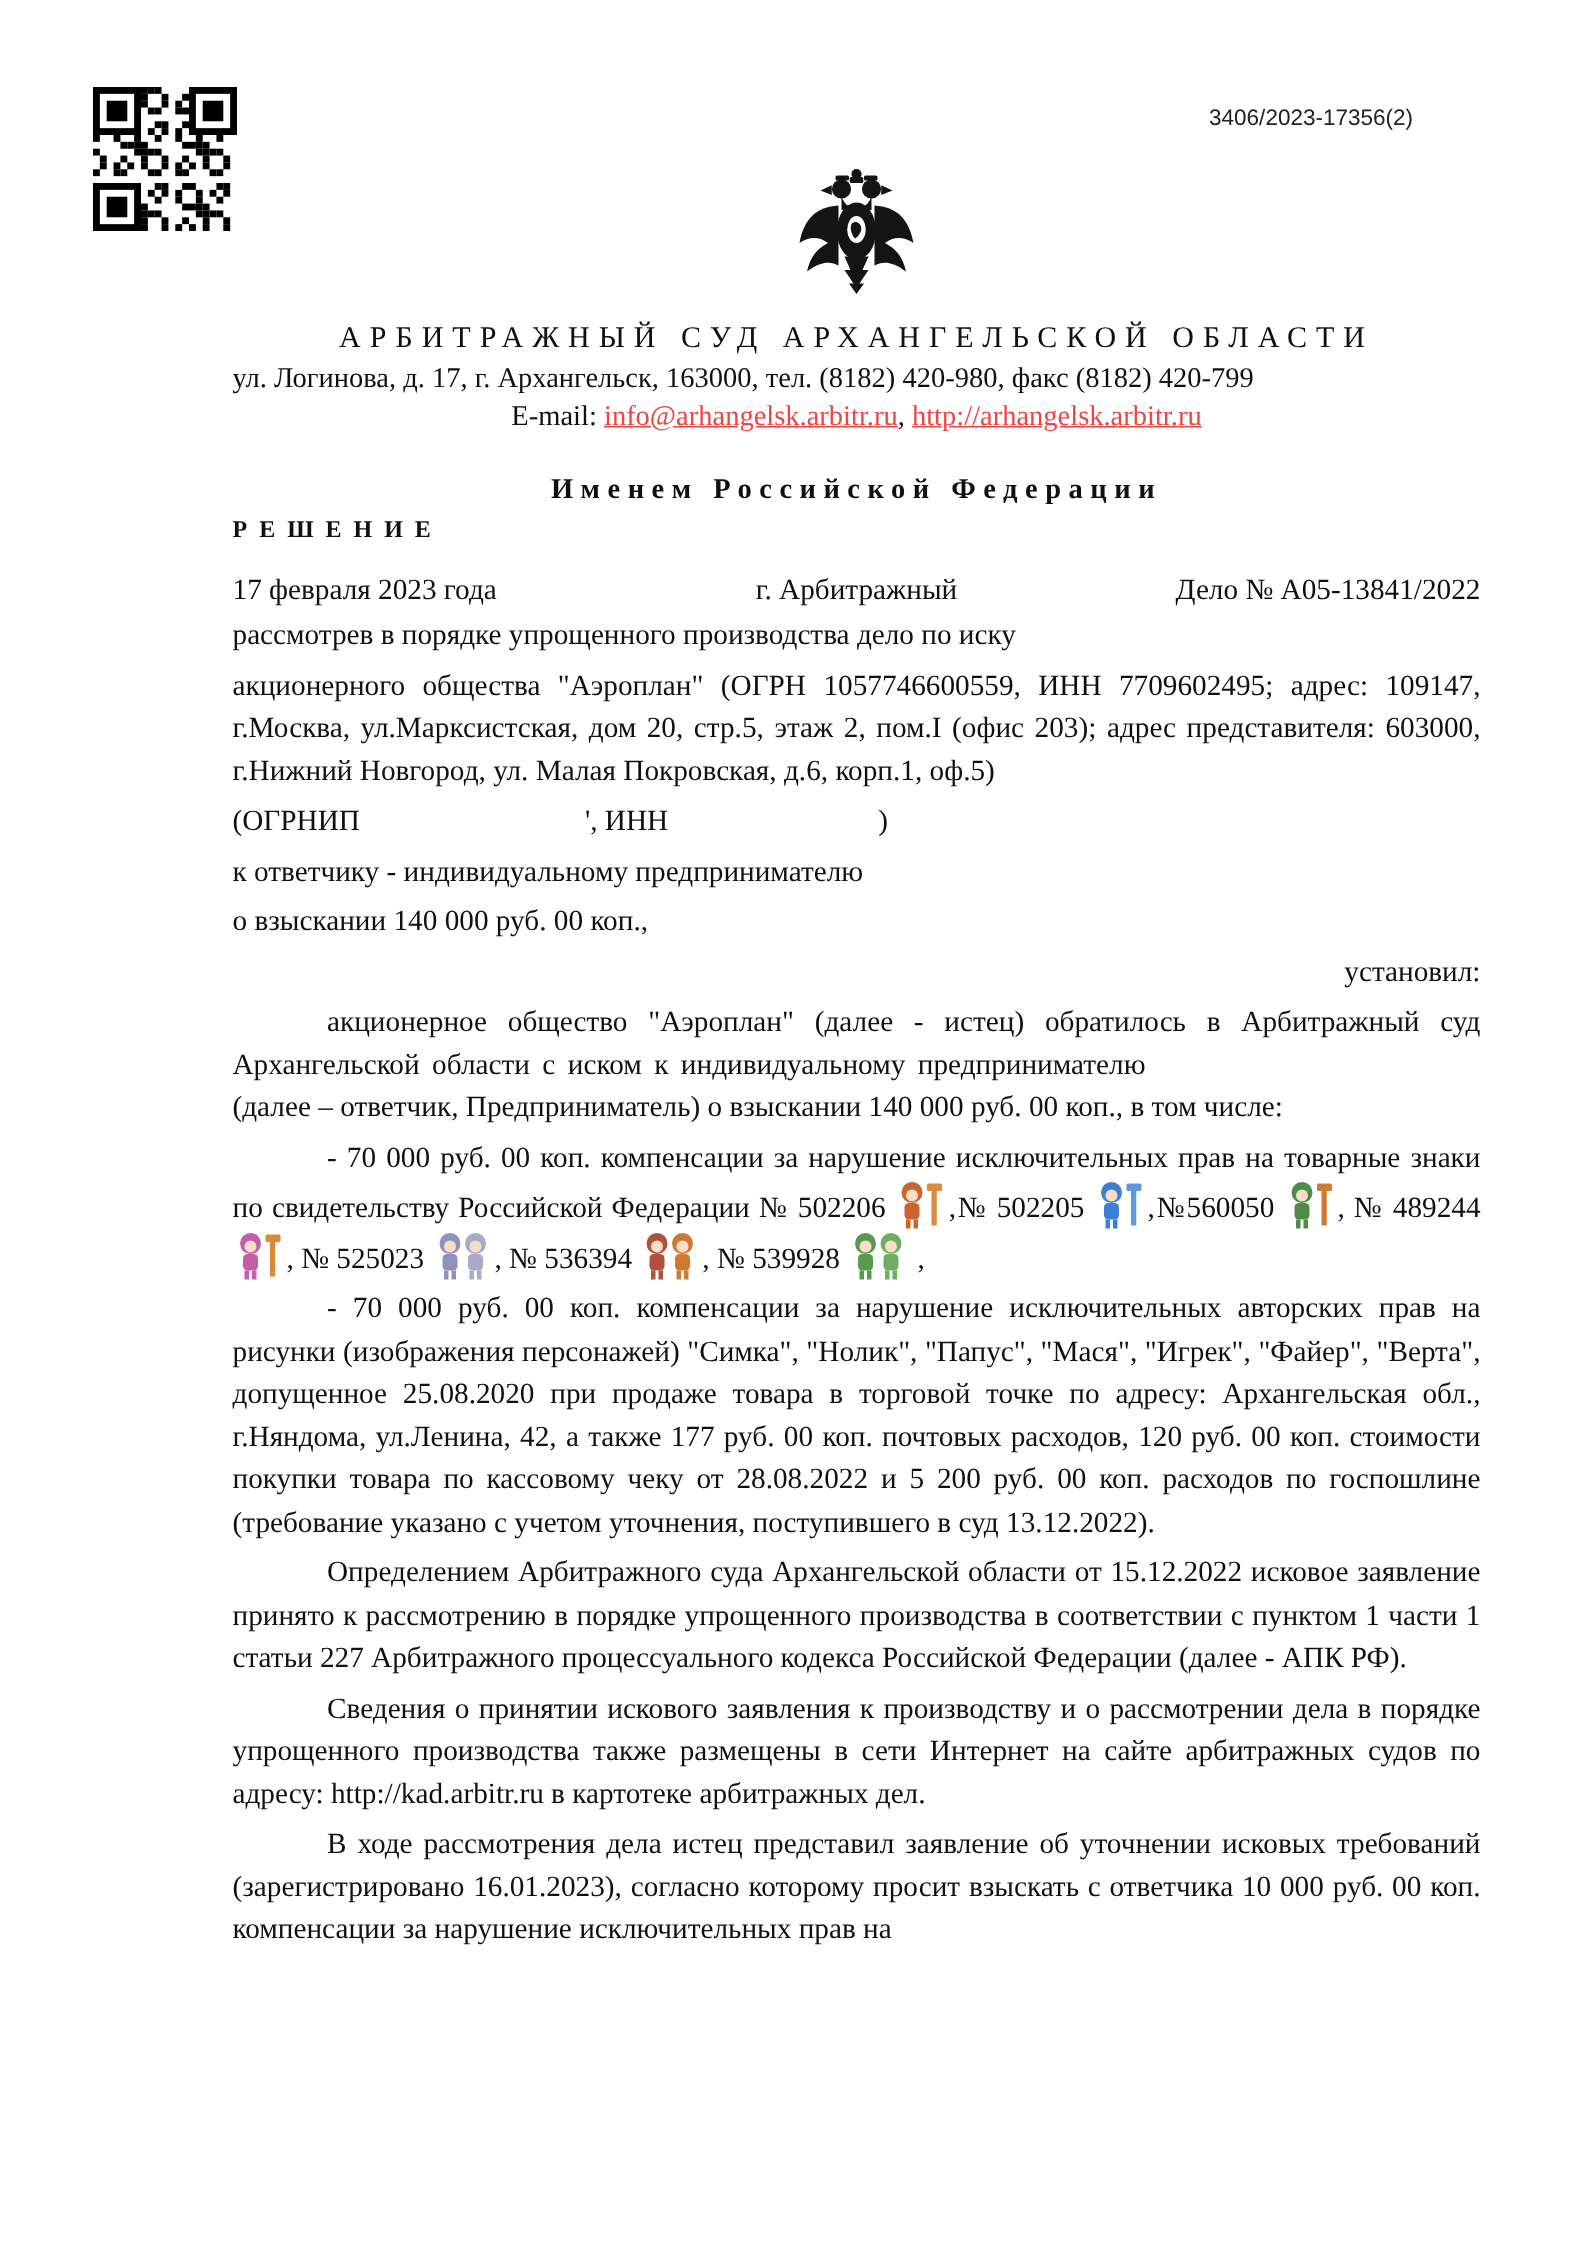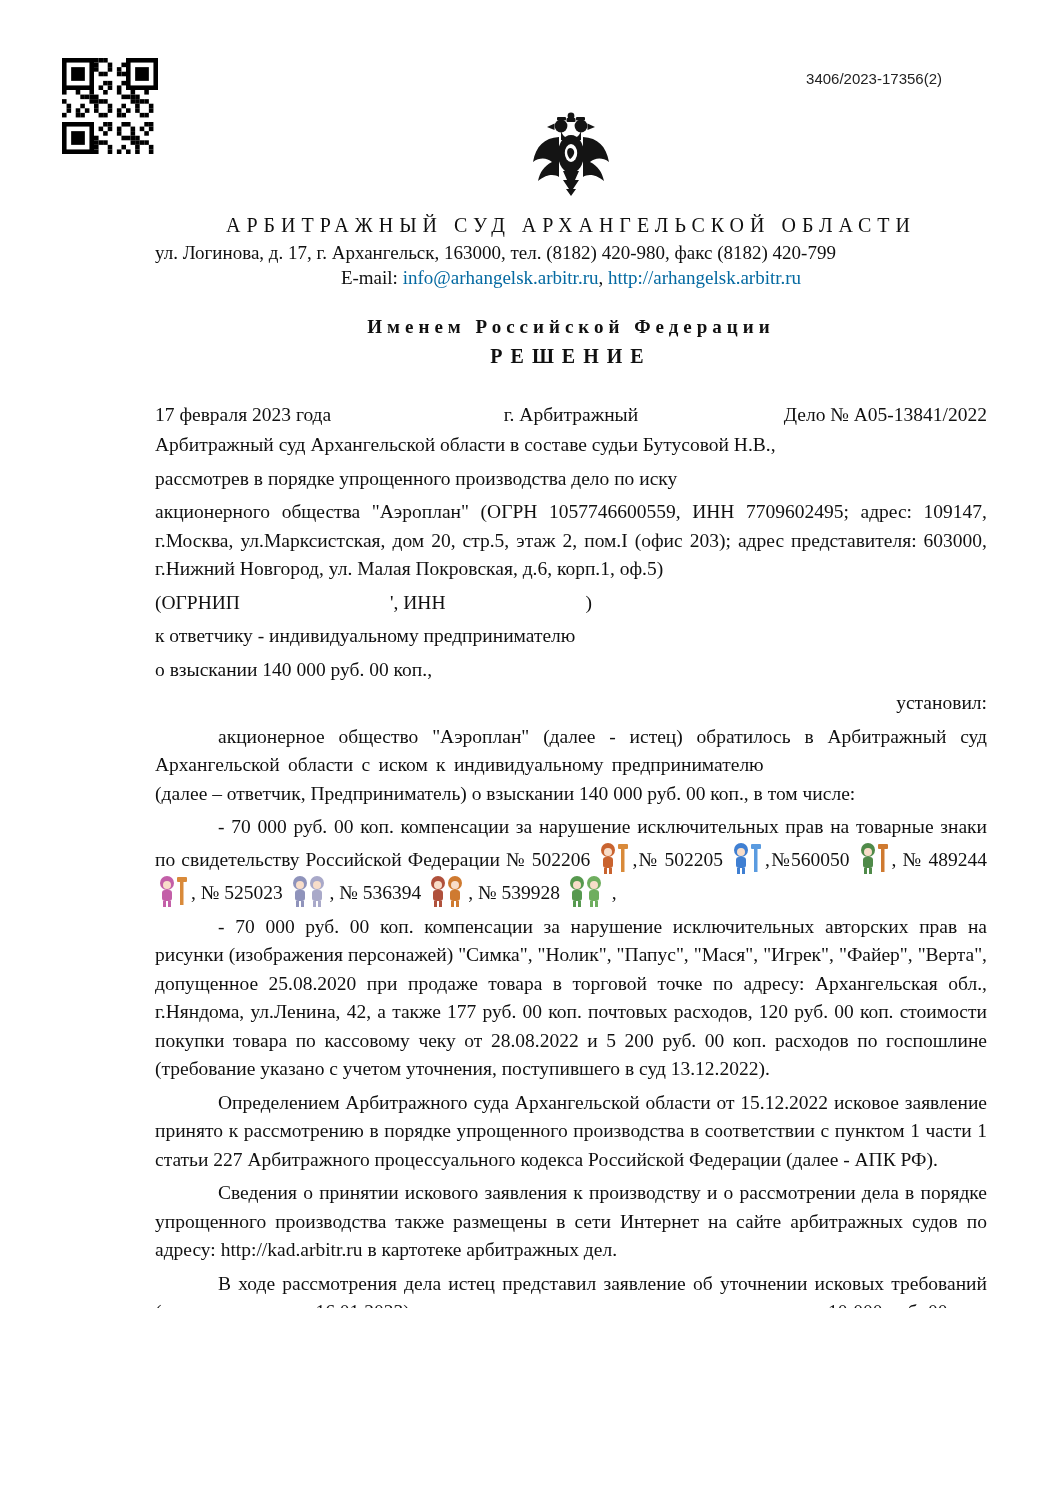--- a/index.html
+++ b/index.html
@@ -6,24 +6,24 @@
   .page{position:relative;width:1060px;height:1308px;background:#fff;overflow:hidden;
         font-family:"Liberation Serif","DejaVu Serif",serif;color:#101010;}
   .qr{position:absolute;left:62px;top:58px;width:96px;height:96px;}
   .docnum{position:absolute;right:118px;top:70px;font-family:"Liberation Sans","DejaVu Sans",sans-serif;
           font-size:15px;color:#222;}
   .content{margin:0 73px 0 155px;}
   .emblem{text-align:center;margin:0;padding-top:110px;height:88px;}
   .courtname{text-align:center;font-size:20px;letter-spacing:6px;margin-top:16px;white-space:nowrap;}
   .addr{font-size:19px;margin-top:5px;}
   .emailline{text-align:center;font-size:19px;margin-top:3px;}
-  a.doclink{color:#0369a1;cursor:pointer;}
+  a.doclink{color:#ef4444;text-decoration:underline;cursor:pointer;}
   .imen{text-align:center;font-weight:bold;font-size:19px;letter-spacing:5px;margin-top:27px;}
-  .resh{text-align:center;font-weight:bold;font-size:20px;letter-spacing:8px;margin-top:7px;}
-  .caserow{display:grid;grid-template-columns:1fr auto 1fr;font-size:19.5px;margin-top:36px;}
+  .resh{font-weight:bold;font-size:16px;letter-spacing:8px;margin-top:7px;}
+  .caserow{display:grid;grid-template-columns:1fr auto 1fr;font-size:19.5px;margin-top:20px;}
   .caserow .l{justify-self:start;}
   .caserow .m{justify-self:center;}
   .caserow .r{justify-self:end;}
   p.line{font-size:19.5px;line-height:28.5px;margin:5px 0;text-align:justify;}
   p.center{text-align:right;}
   p.indent{text-indent:63px;}
   .gap{display:inline-block;height:1px;}
   .gap-150{width:150px;}
   .gap-140{width:140px;}
   .gap-215{width:215px;}
@@ -192,21 +192,20 @@
 
     <div class="imen">Именем Российской Федерации</div>
     <div class="resh">РЕШЕНИЕ</div>
 
     <div class="caserow">
       <span class="l">17 февраля 2023 года</span>
       <span class="m">г. Арбитражный</span>
       <span class="r">Дело № А05-13841/2022</span>
     </div>
 
-    <p class="line mt12">Арбитражный суд Архангельской области в составе судьи Бутусовой Н.В.,</p>
 
     <p class="line">рассмотрев в порядке упрощенного производства дело по иску</p>
 
     <p class="line">акционерного общества "Аэроплан" (ОГРН 1057746600559, ИНН 7709602495; адрес: 109147, г.Москва, ул.Марксистская, дом 20, стр.5, этаж 2, пом.I (офис 203); адрес представителя: 603000, г.Нижний Новгород, ул. Малая Покровская, д.6, корп.1, оф.5)</p>
 
     <p class="line" style="margin-top:0;">
       <span>(ОГРНИП</span><span class="gap gap-150"></span><span>', ИНН</span><span class="gap gap-140"></span><span>)</span>
     </p>
 
     <p class="line" style="margin-bottom:0;">к ответчику - индивидуальному предпринимателю</p>

